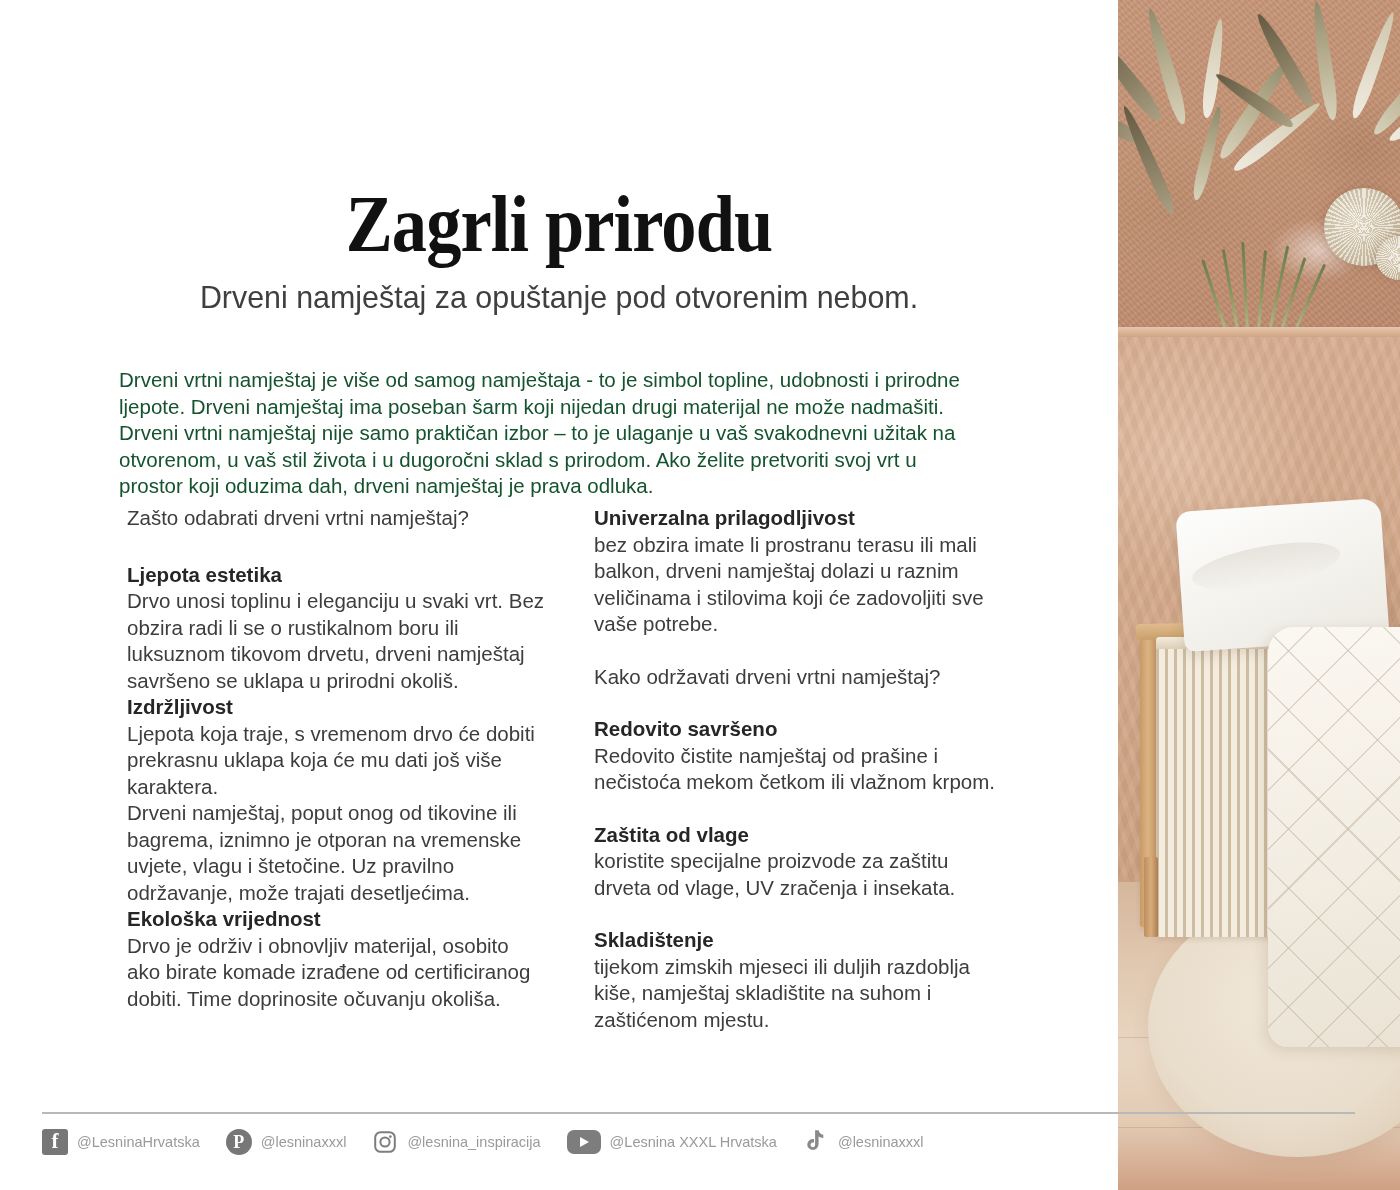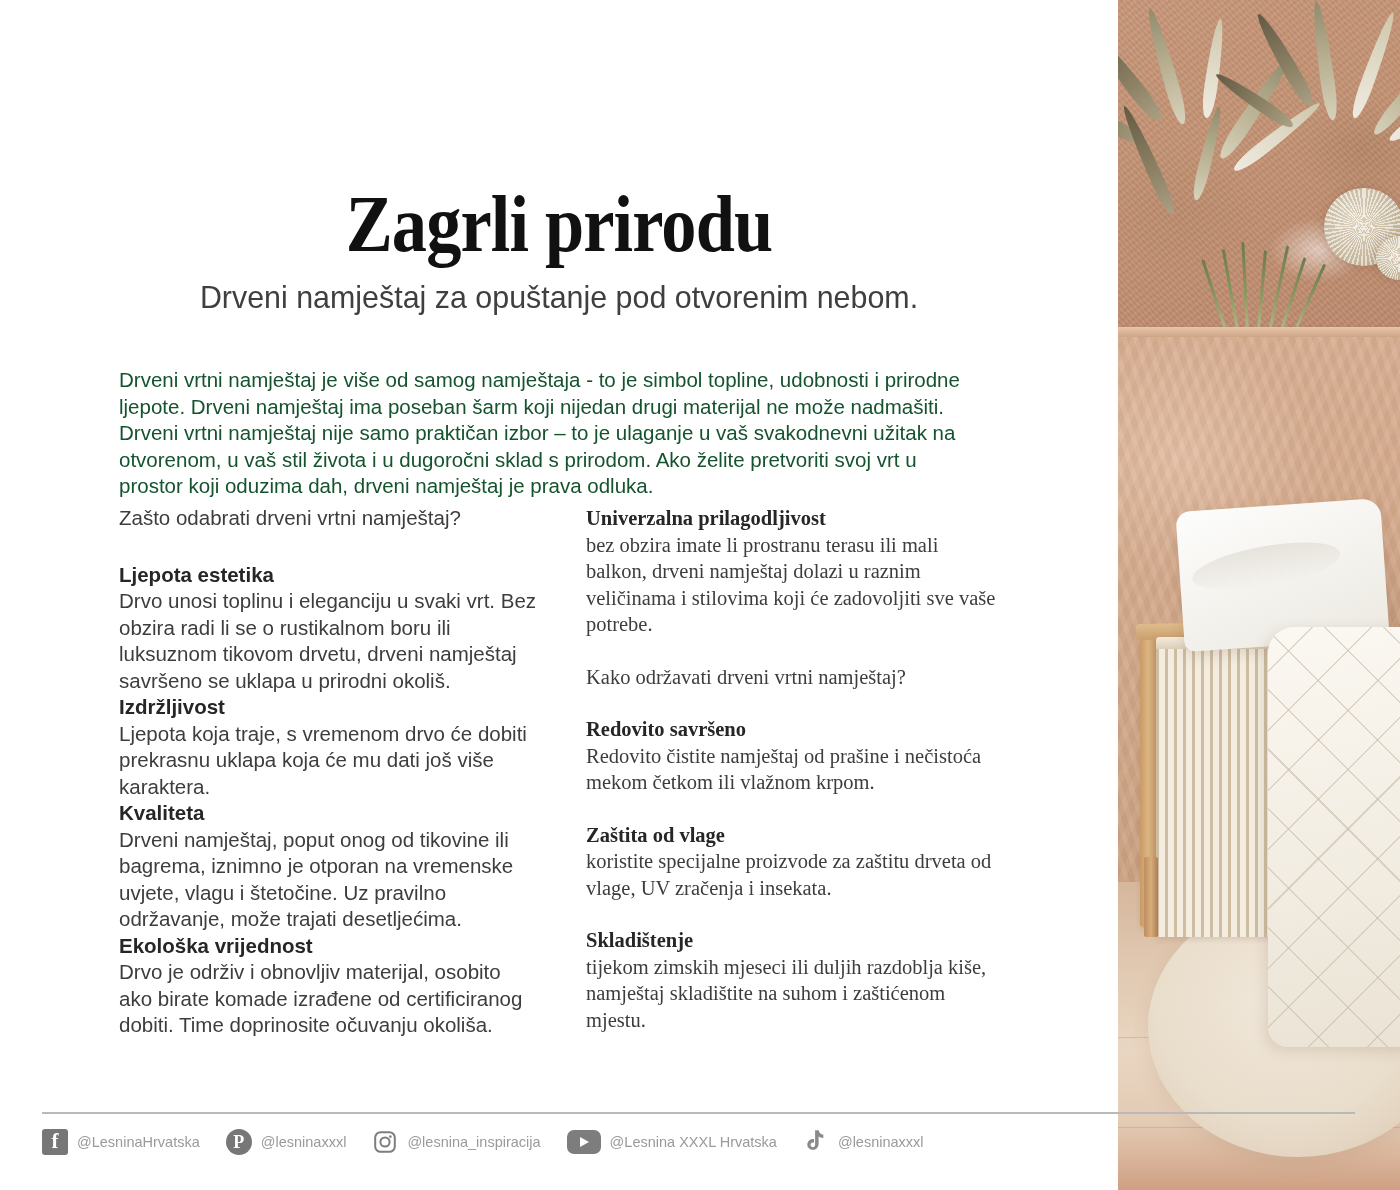--- a/index.html
+++ b/index.html
@@ -224,23 +224,24 @@
     line-height: 26.5px;
     color: #14532d;
   }
 
   .col {
     position: absolute;
     top: 505px;
     font-size: 20.5px;
     line-height: 26.5px;
     color: #3d3d3d;
+    margin-left: 8px;
   }
   .col-left { left: 119px; width: 420px; }
-  .col-right { left: 586px; width: 410px; font-family: Liberation Serif, serif; }
+  .col-right { left: 586px; width: 410px; }
 
   .q {
     font-size: 20.5px;
     line-height: 26.5px;
     color: #3d3d3d;
     margin: 0;
   }
   .sec-head {
     font-weight: bold;
     font-size: 20.5px;
@@ -399,21 +400,20 @@
   <div class="col col-left">
     <p class="q">Zašto odabrati drveni vrtni namještaj?</p>
     <div class="gap-lg"></div>
 
     <p class="sec-head">Ljepota estetika</p>
     <p class="sec-body">Drvo unosi toplinu i eleganciju u svaki vrt. Bez obzira radi li se o rustikalnom boru ili luksuznom tikovom drvetu, drveni namještaj savršeno se uklapa u prirodni okoliš.</p>
 
     <p class="sec-head">Izdržljivost</p>
     <p class="sec-body">Ljepota koja traje, s vremenom drvo će dobiti prekrasnu uklapa koja će mu dati još više karaktera.</p>
 
-    <p class="sec-head">Kvaliteta</p>
     <p class="sec-body">Drveni namještaj, poput onog od tikovine ili bagrema, iznimno je otporan na vremenske uvjete, vlagu i štetočine. Uz pravilno održavanje, može trajati desetljećima.</p>
 
     <p class="sec-head">Ekološka vrijednost</p>
     <p class="sec-body">Drvo je održiv i obnovljiv materijal, osobito ako birate komade izrađene od certificiranog dobiti. Time doprinosite očuvanju okoliša.</p>
   </div>
 
   <div class="col col-right">
     <p class="sec-head">Univerzalna prilagodljivost</p>
     <p class="sec-body">bez obzira imate li prostranu terasu ili mali balkon, drveni namještaj dolazi u raznim veličinama i stilovima koji će zadovoljiti sve vaše potrebe.</p>
 

